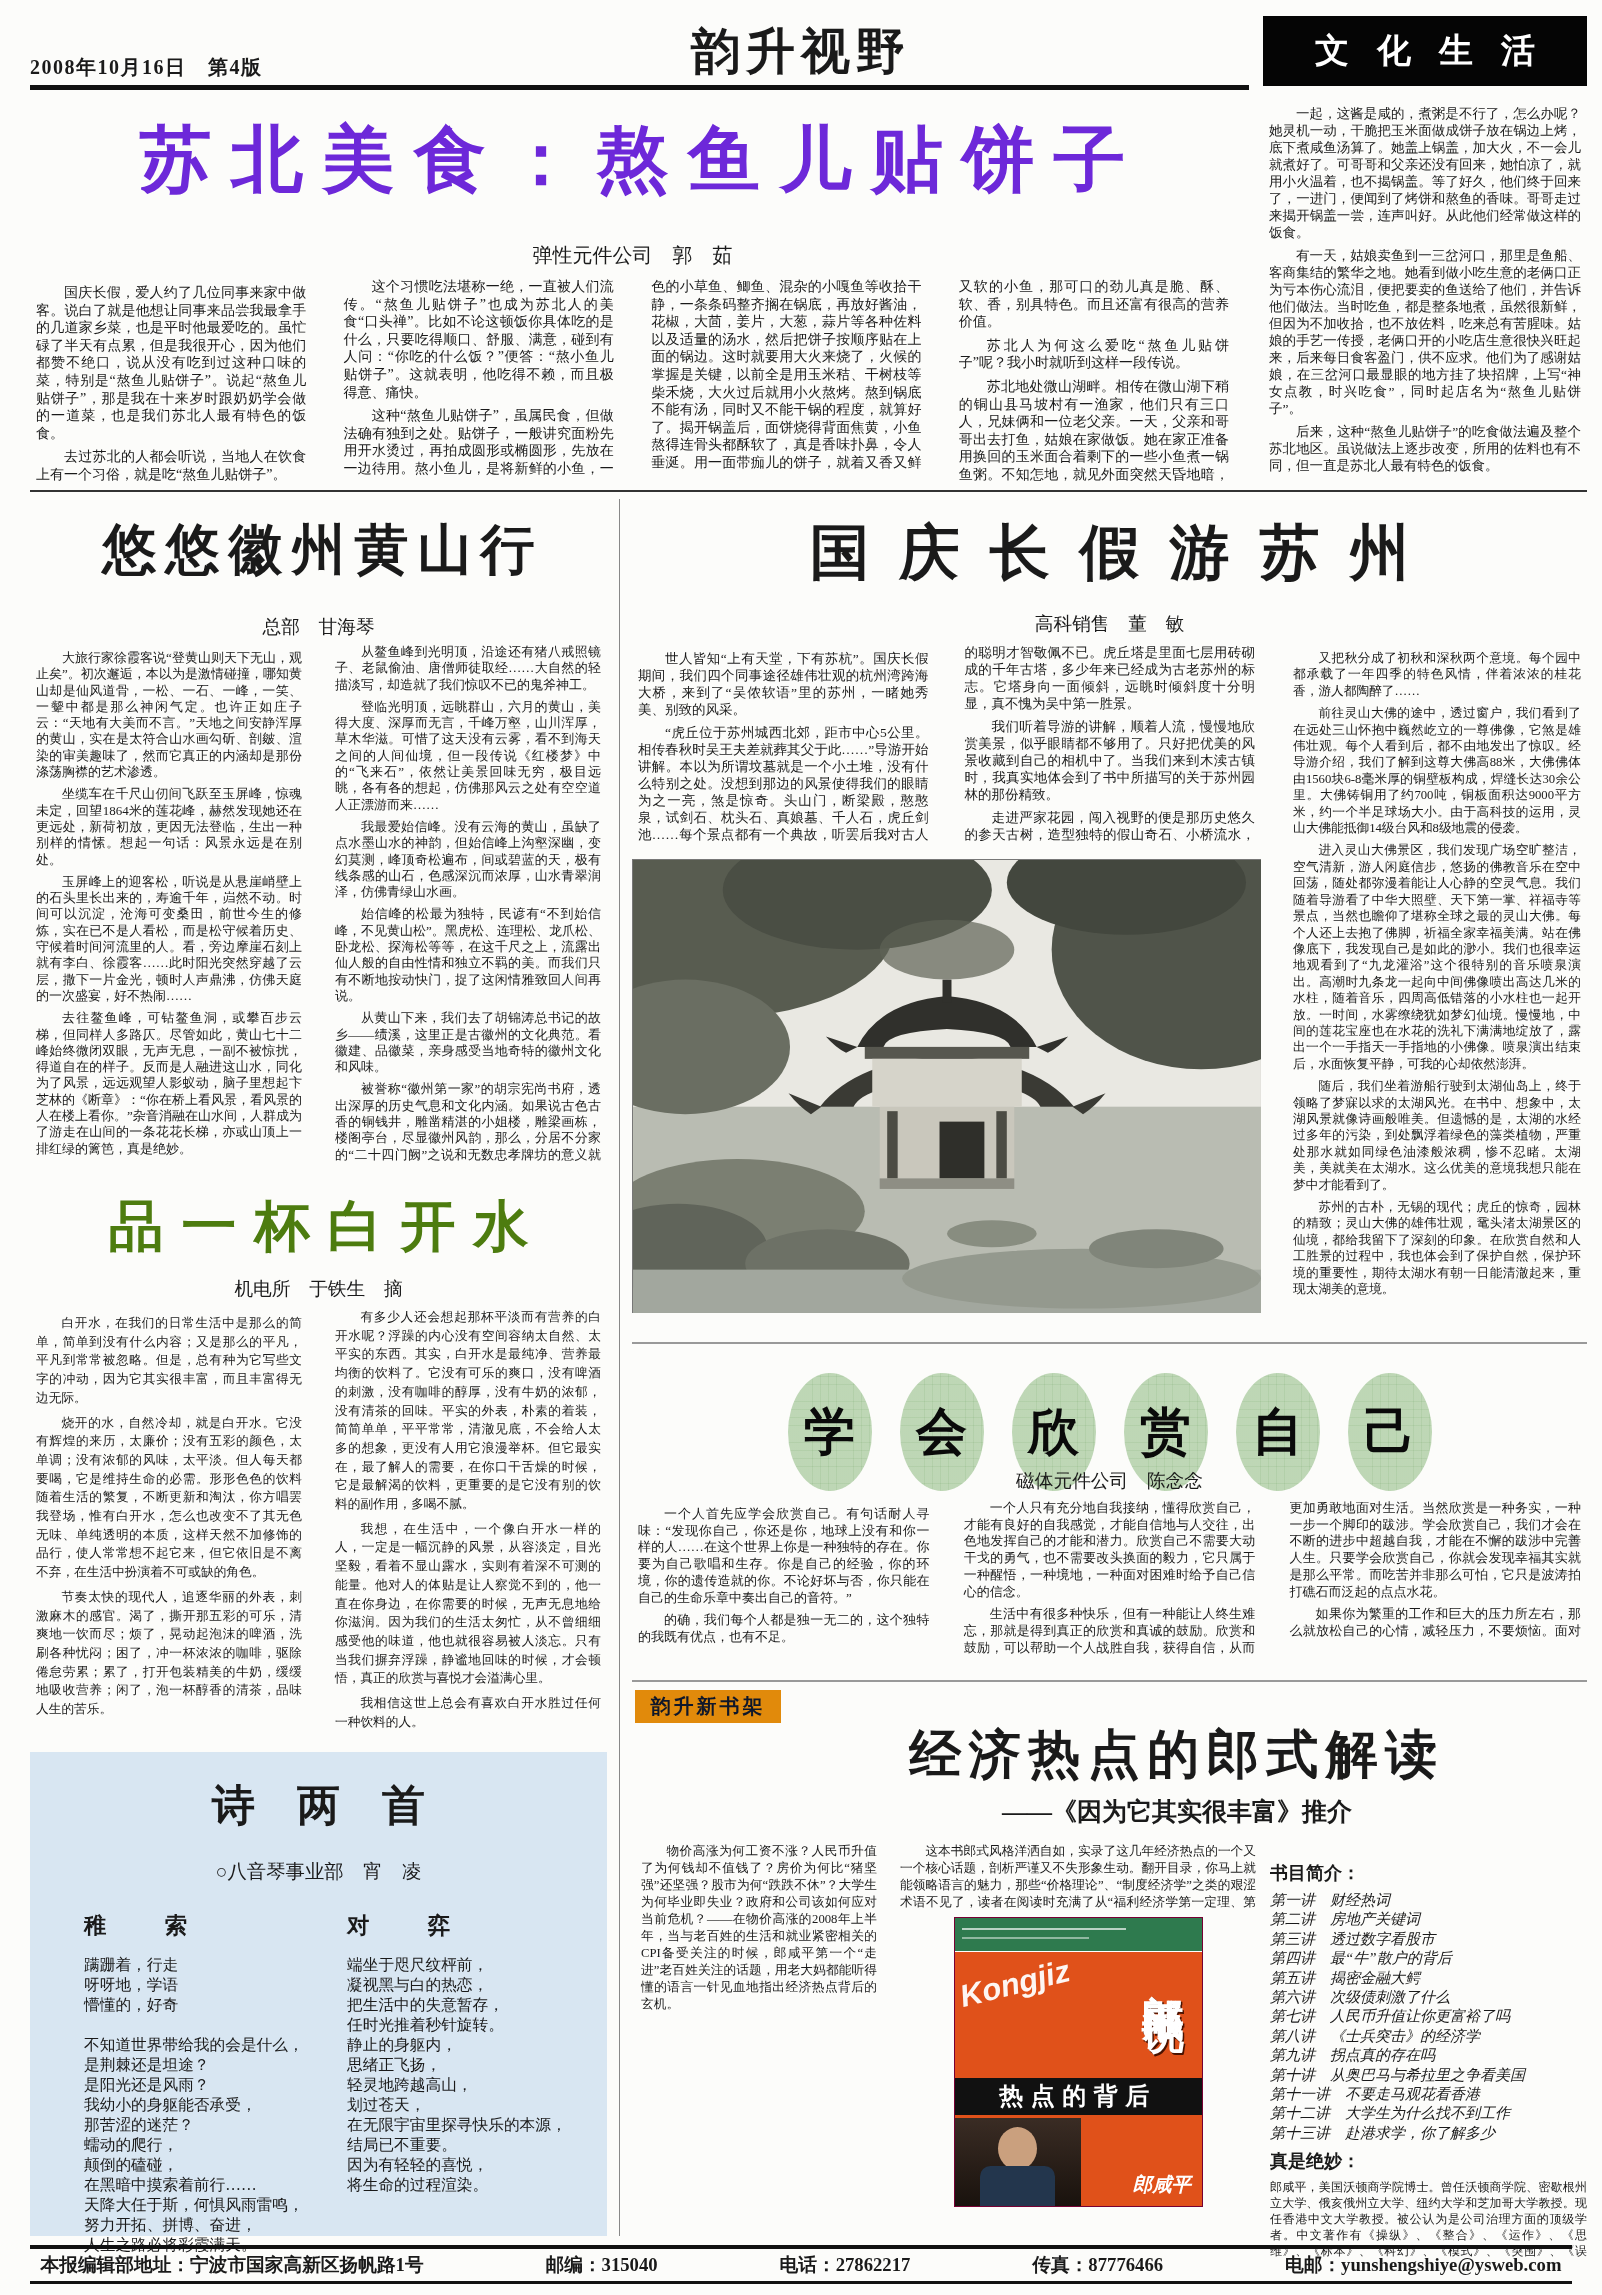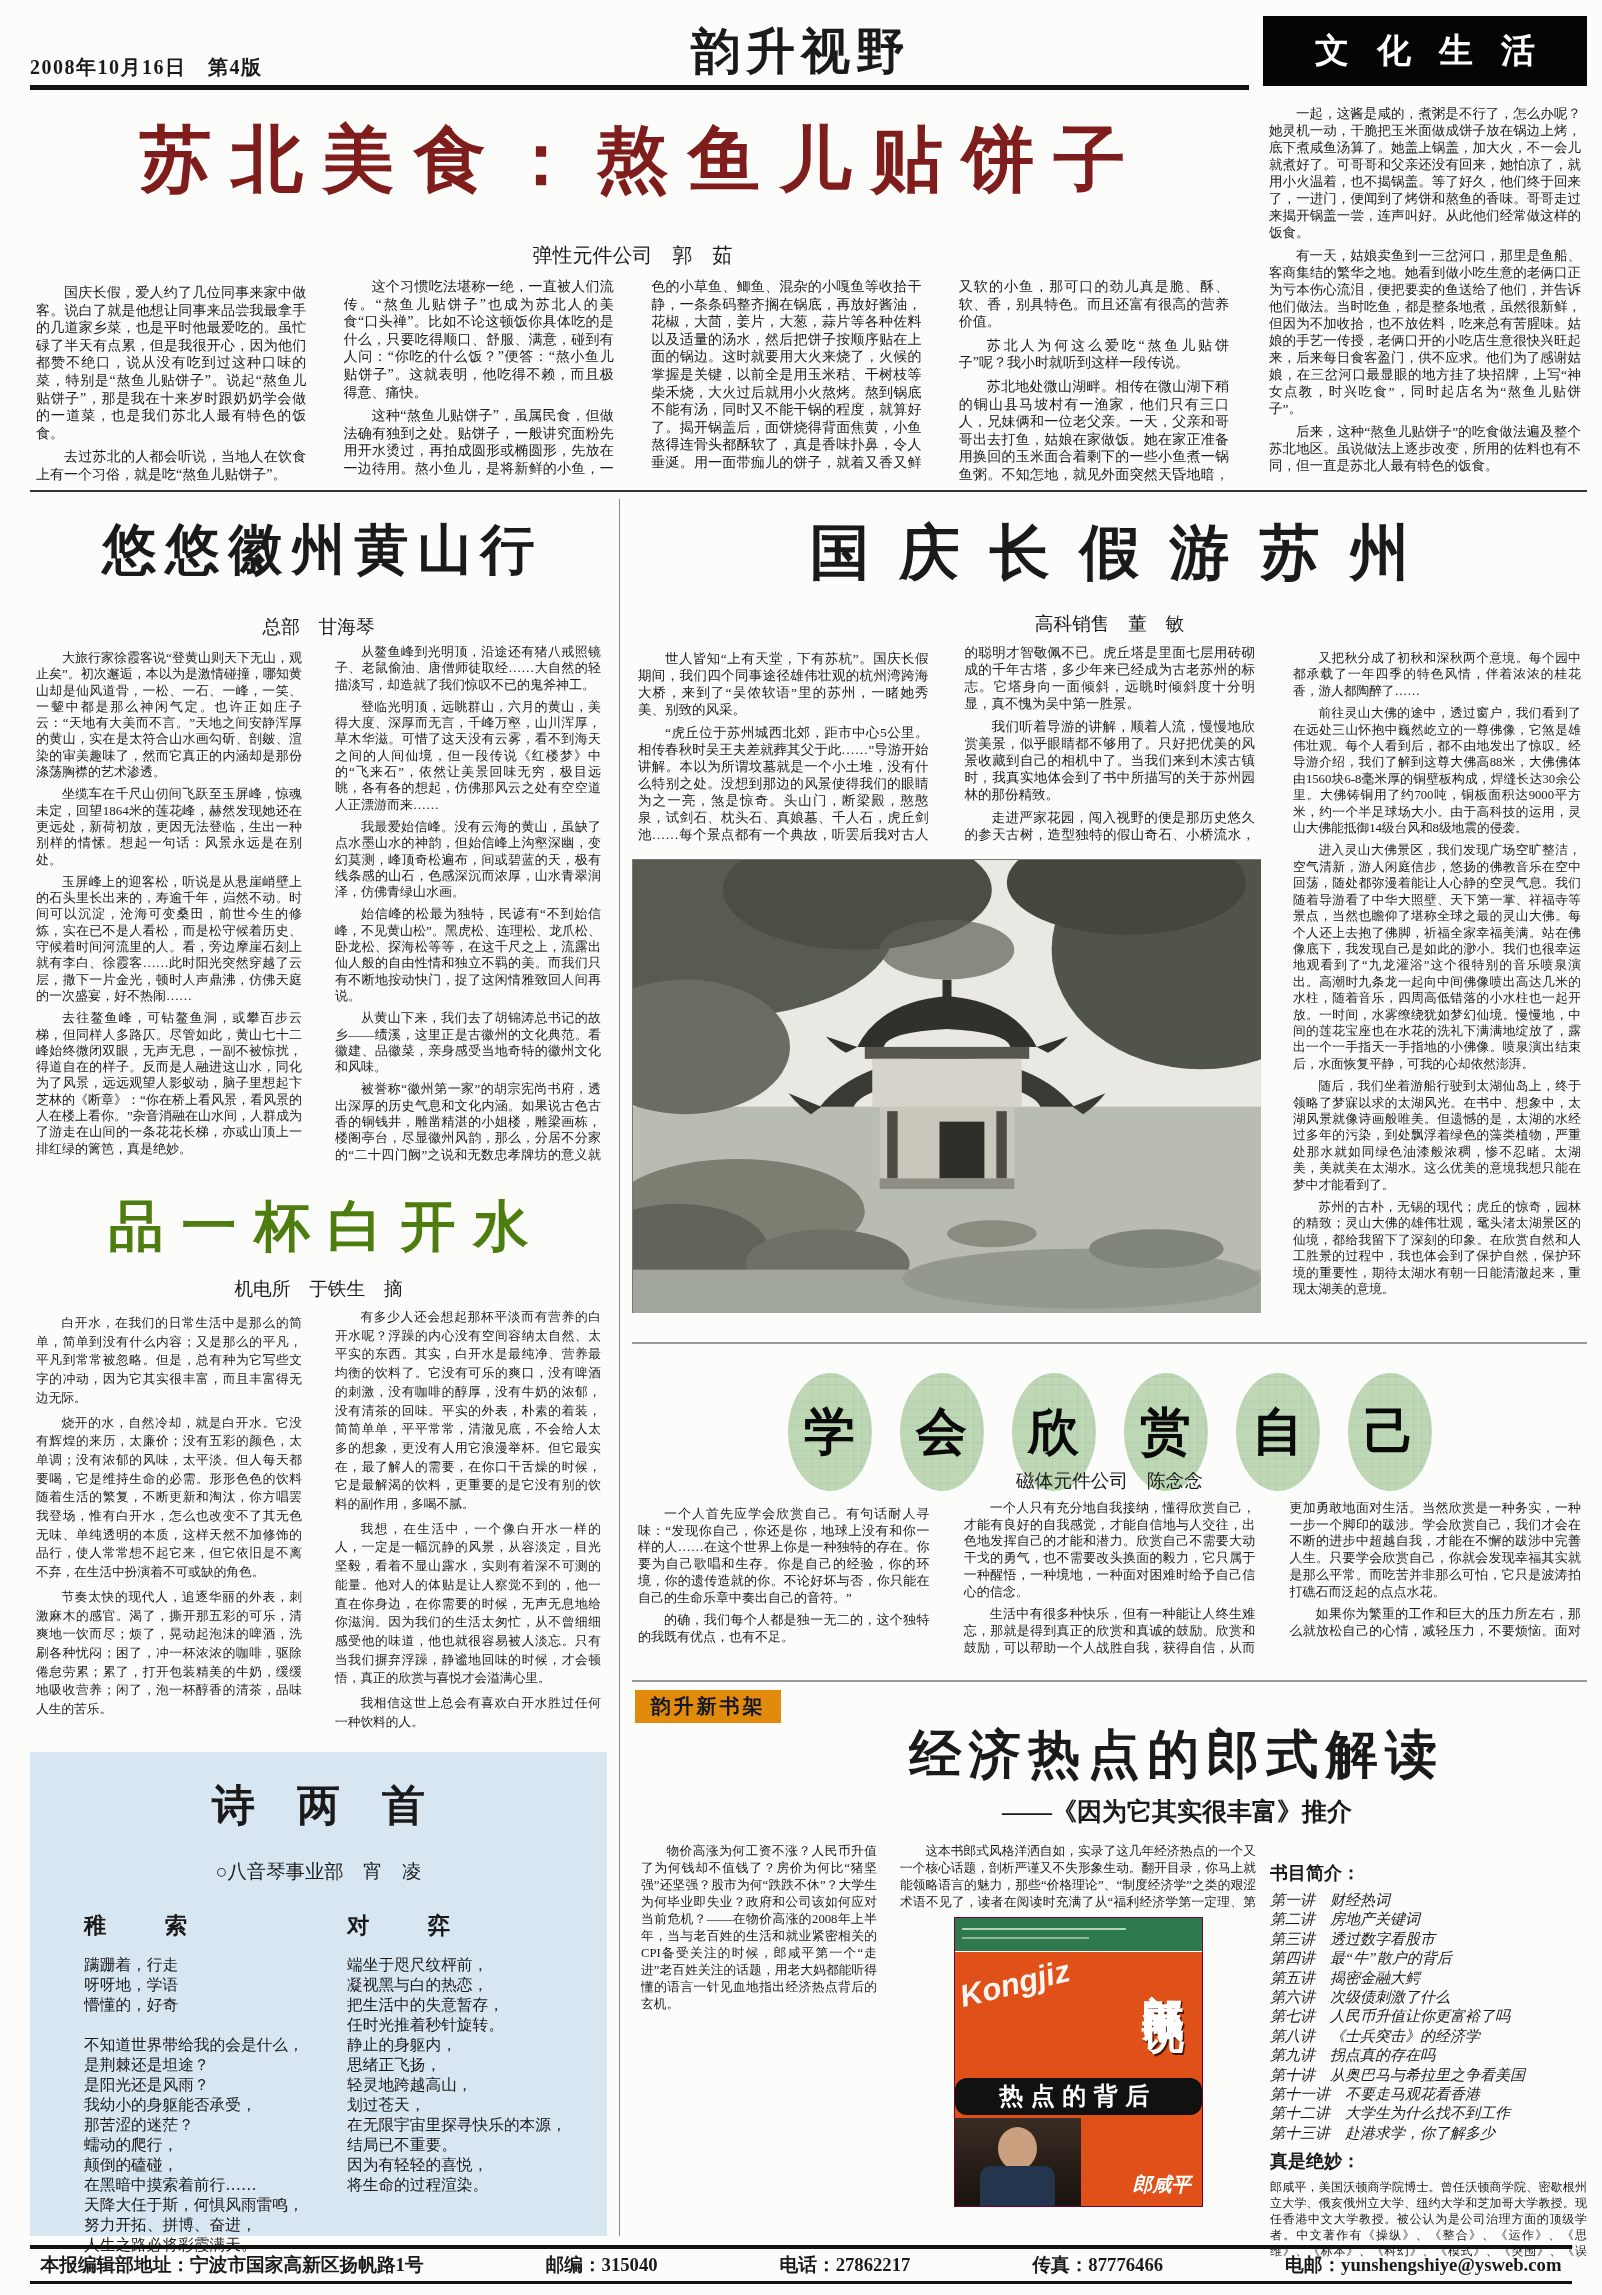--- a/index.html
+++ b/index.html
@@ -91,21 +91,21 @@
               border:0.7px solid #703;overflow:hidden;}
   #cover-band-top{position:absolute;left:0;top:0;width:100%;height:33px;background:#2e7a4e;
                   border-bottom:1.5px solid #fff;}
   #cover-band-top:before{content:"";position:absolute;left:7.5px;top:10.5px;width:164px;height:2.2px;background:#ffffffaa;}
   #cover-band-top:after{content:"";position:absolute;left:7.5px;top:19.4px;width:127px;height:2.2px;background:#ffffff77;}
   #cover-series{position:absolute;left:4.5px;top:48px;color:#fff;font-style:italic;font-weight:bold;
                 font-size:31px;transform:rotate(-14deg);font-family:"Liberation Sans",sans-serif;opacity:.95;}
   #cover-vtitle{position:absolute;right:10.5px;top:42px;writing-mode:vertical-rl;font-size:42px;font-weight:900;
                 color:#fff;text-shadow:1.5px 1.5px 0 #4a1200;letter-spacing:6px;}
   #cover-hband{position:absolute;left:0;top:160px;width:100%;height:37px;background:#111;color:#fff;
-               display:flex;align-items:center;justify-content:center;font-size:24px;font-weight:bold;letter-spacing:7.5px;border-radius:12px;}
+               display:flex;align-items:center;justify-content:center;font-size:24px;font-weight:bold;letter-spacing:7.5px;}
   #cover-photo{position:absolute;left:0;bottom:0;width:126px;height:88px;
                background:linear-gradient(180deg,#3a2c24,#19120d);}
   #cover-photo:before{content:"";position:absolute;left:43px;top:9px;width:39px;height:43px;border-radius:50%;
                       background:#caa07e;}
   #cover-photo:after{content:"";position:absolute;left:25.4px;top:48px;width:75px;height:40px;border-radius:10.5px 10.5px 0 0;
                      background:#23364d;}
   #cover-signature{position:absolute;right:10.5px;bottom:7.5px;color:#fff;font-size:19.4px;font-style:italic;font-weight:bold;}
   #book-col-c{left:1270px;top:1837px;width:317px;height:398px;margin-top:24px;}
   .col-c-heading{font-size:18px;font-weight:900;margin:0 0 6px 0;}
   #book-lectures .line{font-size:15px;line-height:19.4px;font-style:italic;}
@@ -121,21 +121,21 @@
 
 <div id="page">
 
   <div class="abs" id="date-line">2008年10月16日　第4版</div>
   <div class="abs center" id="masthead">韵升视野</div>
   <div class="abs" id="section-box">
     <span>文化生活</span>
   </div>
   <div class="abs" id="header-rule"></div>
 
-  <div class="abs center" id="subei-headline" style="color:#7f1d1d">苏北美食：熬鱼儿贴饼子</div>
+  <div class="abs center" id="subei-headline" style="color:#6d28d9">苏北美食：熬鱼儿贴饼子</div>
   <div class="abs center" id="subei-byline">弹性元件公司　郭　茹</div>
   <div class="abs just clip" id="subei-part1">
       <p class="para">国庆长假，爱人约了几位同事来家中做客。说白了就是他想让同事来品尝我最拿手的几道家乡菜，也是平时他最爱吃的。虽忙碌了半天有点累，但是我很开心，因为他们都赞不绝口，说从没有吃到过这种口味的菜，特别是“熬鱼儿贴饼子”。说起“熬鱼儿贴饼子”，那是我在十来岁时跟奶奶学会做的一道菜，也是我们苏北人最有特色的饭食。</p>
       <p class="para">去过苏北的人都会听说，当地人在饮食上有一个习俗，就是吃“熬鱼儿贴饼子”。</p>
       <p class="para">这个习惯吃法堪称一绝，一直被人们流传。“熬鱼儿贴饼子”也成为苏北人的美食“口头禅”。比如不论这顿饭你具体吃的是什么，只要吃得顺口、舒服、满意，碰到有人问：“你吃的什么饭？”便答：“熬小鱼儿贴饼子”。这就表明，他吃得不赖，而且极得意、痛快。</p>
       <p class="para">这种“熬鱼儿贴饼子”，虽属民食，但做法确有独到之处。贴饼子，一般讲究面粉先用开水烫过，再拍成圆形或椭圆形，先放在一边待用。熬小鱼儿，是将新鲜的小鱼，一色的小草鱼、鲫鱼、混杂的小嘎鱼等收拾干静，一条条码整齐搁在锅底，再放好酱油，花椒，大茴，姜片，大葱，蒜片等各种佐料以及适量的汤水，然后把饼子按顺序贴在上面的锅边。这时就要用大火来烧了，火候的掌握是关键，以前全是用玉米秸、干树枝等柴禾烧，大火过后就用小火熬烤。熬到锅底不能有汤，同时又不能干锅的程度，就算好了。揭开锅盖后，面饼烧得背面焦黄，小鱼熬得连骨头都酥软了，真是香味扑鼻，令人垂涎。用一面带痂儿的饼子，就着又香又鲜又软的小鱼，那可口的劲儿真是脆、酥、软、香，别具特色。而且还富有很高的营养价值。</p>
       <p class="para">苏北人为何这么爱吃“熬鱼儿贴饼子”呢？我小时就听到这样一段传说。</p>
       <p class="para">苏北地处微山湖畔。相传在微山湖下稍的铜山县马坡村有一渔家，他们只有三口人，兄妹俩和一位老父亲。一天，父亲和哥哥出去打鱼，姑娘在家做饭。她在家正准备用换回的玉米面合着剩下的一些小鱼煮一锅鱼粥。不知怎地，就见外面突然天昏地暗，狂风大作，自己在屋里连身子都站不稳了，正昏沉当中，忽地看到一个大水怪从水中腾起，从远处朝她扑来。慌忙中她忽然想起人们说，水怪最怕水里的脏物，于是她机敏地抓起锅里的鱼，使劲挤出鱼肚里的肠子和血，向那怪物的眼睛洒去，那水怪因有血腥的脏东西洒到眼睛里，一下连呼带吼地退了回去。姑娘松了手。这一来，只听“咣当”一声，刚才从灶边拿起的大酱罐掉到锅里给摔碎了。姑娘想，不管怎样，还是得赶快把饭做出来。于是她先把摔碎的破罐子捡出来，但锅里的鱼已经和半罐酱混到了</p>
     </div>
   <div class="abs just clip" id="subei-part2">

